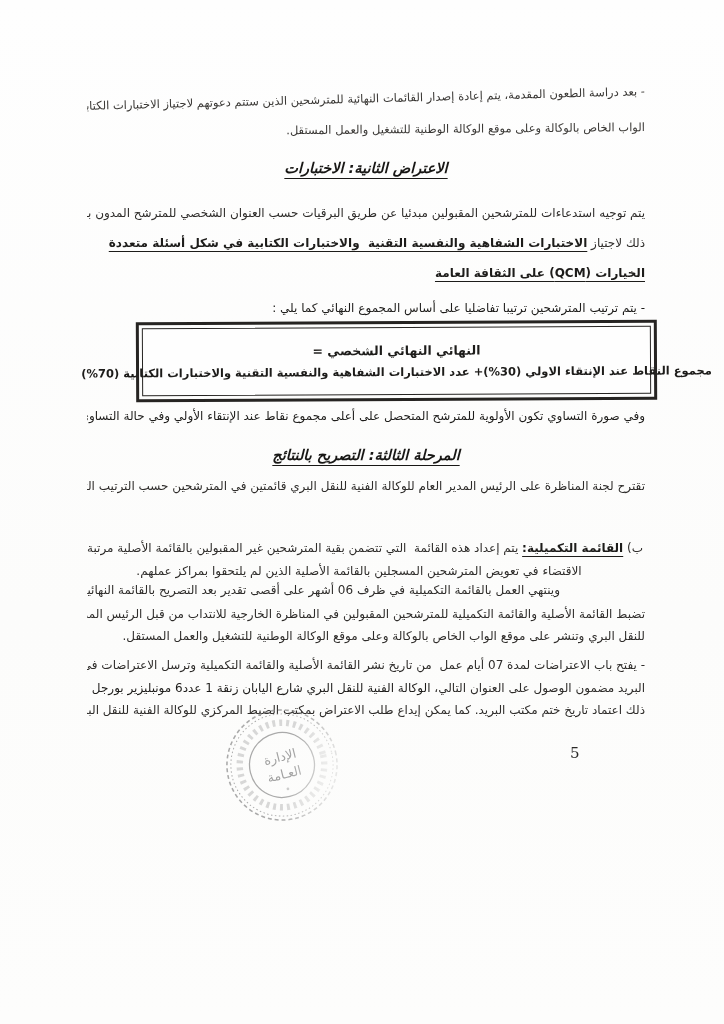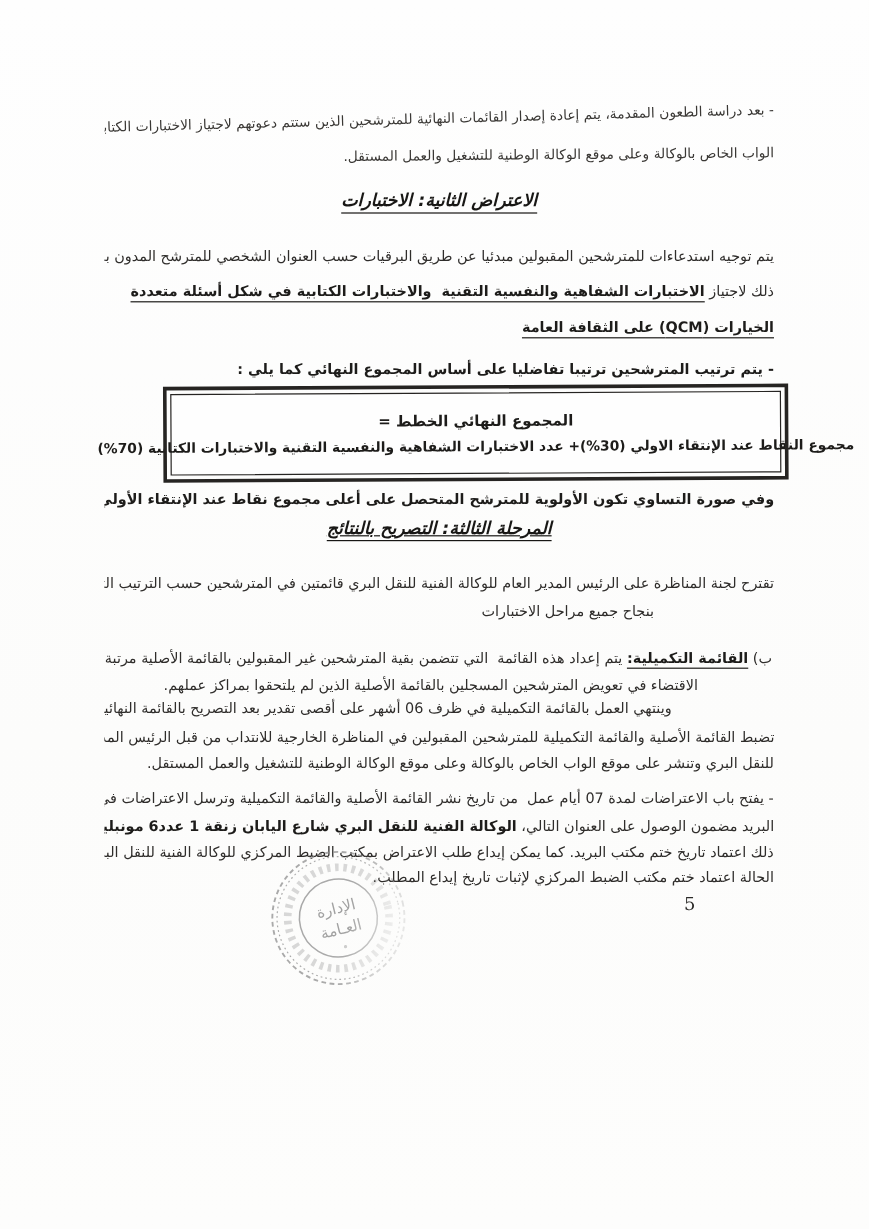--- a/index.html
+++ b/index.html
@@ -11,21 +11,21 @@
   }
   .page{position:absolute;inset:0;background:linear-gradient(180deg,#fefefe 0%,#fcfcfb 60%,#fdfdfc 100%);}
   .content{position:absolute;top:0;right:79px;width:558px;height:1024px;}
   .line{
     position:absolute;right:0;left:0;
     font-size:12px;line-height:20px;
     text-align:right;white-space:nowrap;overflow:hidden;
     color:#2f2d2b;
   }
   .seg{white-space:pre;}
-  .b{font-weight:bold;color:#1d1c1a;}
+  .b{font-weight:normal;color:#1d1c1a;}
   .bu{font-weight:bold;color:#1d1c1a;text-decoration:underline;text-underline-offset:4px;}
   .heading{
     position:absolute;right:0;left:0;text-align:center;white-space:nowrap;
     font-size:14.5px;font-weight:bold;font-style:italic;color:#181715;
   }
   .heading .seg{text-decoration:underline;text-underline-offset:5px;}
   .small{font-size:11.5px;color:#3a3835;}
   .tilt1{transform:rotate(-1.5deg);transform-origin:40% 50%;}
   .tilt2{transform:rotate(-0.5deg);transform-origin:40% 50%;}
   .score-box{
@@ -76,37 +76,34 @@
     </div>
     <div class="line" style="top:233px;">
       <span class="seg">ذلك لاجتياز </span><span class="seg bu">الاختبارات الشفاهية والنفسية التقنية  والاختبارات الكتابية في شكل أسئلة متعددة</span>
     </div>
 
     <div class="line b" style="top:298px;">
       <span class="seg">- يتم ترتيب المترشحين ترتيبا تفاضليا على أساس المجموع النهائي كما يلي :</span>
     </div>
 
     <div class="score-box">
-      <div class="bx1">المجموع النهائي الخطط =</div>
+      <div class="bx1">النهائي النهائي الشخصي =</div>
       <div class="bx2">مجموع النقاط عند الإنتقاء الاولي (30%)+ عدد الاختبارات الشفاهية والنفسية التقنية والاختبارات الكتابية (70%)</div>
     </div>
 
     <div class="line b" style="top:406px;">
       <span class="seg">وفي صورة التساوي تكون الأولوية للمترشح المتحصل على أعلى مجموع نقاط عند الإنتقاء الأولي وفي حالة التساوي تكون الأولوية للأكبر سنا.</span>
     </div>
 
-    <div class="heading" style="top:433px;text-decoration:underline;">
+    <div class="heading" style="top:447px;">
       <span class="seg">المرحلة الثالثة: التصريح بالنتائج</span>
     </div>
 
     <div class="line" style="top:476px;">
       <span class="seg">تقترح لجنة المناظرة على الرئيس المدير العام للوكالة الفنية للنقل البري قائمتين في المترشحين حسب الترتيب التفاضلي و الذين اجتازوا</span>
-    </div>
-    <div class="line" style="top:499px;padding-right:100px;">
-      <span class="seg">بنجاح جميع مراحل الاختبارات</span>
     </div>
 
 
     <div class="line ind-b" style="top:538px;">
       <span class="seg">ب) </span><span class="seg bu">القائمة التكميلية:</span><span class="seg"> يتم إعداد هذه القائمة  التي تتضمن بقية المترشحين غير المقبولين بالقائمة الأصلية مرتبة   تفاضليا لاعتمادها عند</span>
     </div>
     <div class="line" style="top:561px;padding-right:14px;text-align:center;">
       <span class="seg">الاقتضاء في تعويض المترشحين المسجلين بالقائمة الأصلية الذين لم يلتحقوا بمراكز عملهم.</span>
     </div>
 
@@ -123,23 +120,20 @@
 
     <div class="line" style="top:655px;">
       <span class="seg">- يفتح باب الاعتراضات لمدة 07 أيام عمل  من تاريخ نشر القائمة الأصلية والقائمة التكميلية وترسل الاعتراضات في ظرف مغلق عن طريق</span>
     </div>
     <div class="line" style="top:678px;">
       <span class="seg">البريد مضمون الوصول على العنوان التالي، </span><span class="seg b">الوكالة الفنية للنقل البري شارع اليابان زنقة 1 عدد6 مونبليزير بورجل 1073 تونس،</span>
     </div>
     <div class="line" style="top:700px;">
       <span class="seg">ذلك اعتماد تاريخ ختم مكتب البريد. كما يمكن إيداع طلب الاعتراض بمكتب الضبط المركزي للوكالة الفنية للنقل البري ويتم في هذه</span>
     </div>
-    <div class="line" style="top:721px;">
-      <span class="seg">الحالة اعتماد ختم مكتب الضبط المركزي لإثبات تاريخ إيداع المطلب.</span>
-    </div>
   </div>
 
   <div class="stamp">
     <svg width="120" height="118" viewBox="0 0 120 120">
       <g fill="none" stroke="#8b8b8b">
         <circle cx="60" cy="60" r="56" stroke-width="1.6" stroke-dasharray="4 3"></circle>
         <circle cx="60" cy="60" r="52" stroke-width="1" stroke-dasharray="1.5 2.5"></circle>
         <circle cx="60" cy="60" r="43" stroke-width="6.5" stroke-dasharray="3 4" opacity="0.45"></circle>
         <circle cx="60" cy="60" r="33" stroke-width="1.3"></circle>
       </g>

